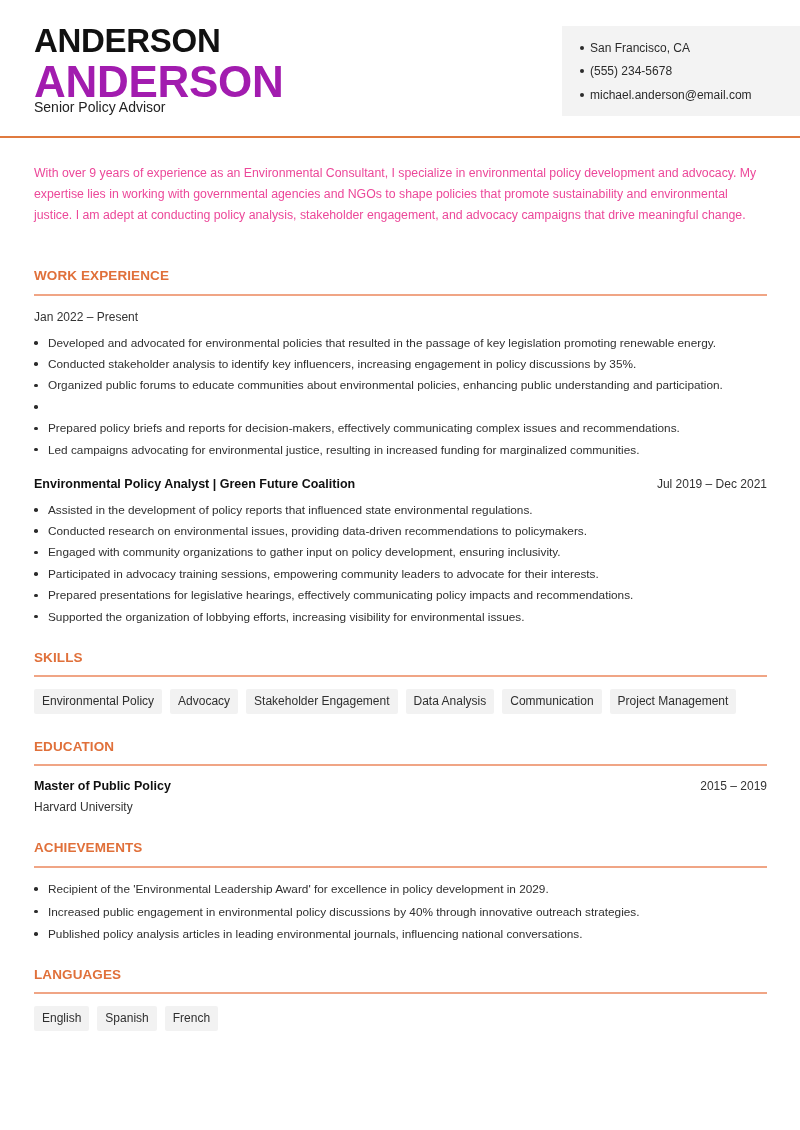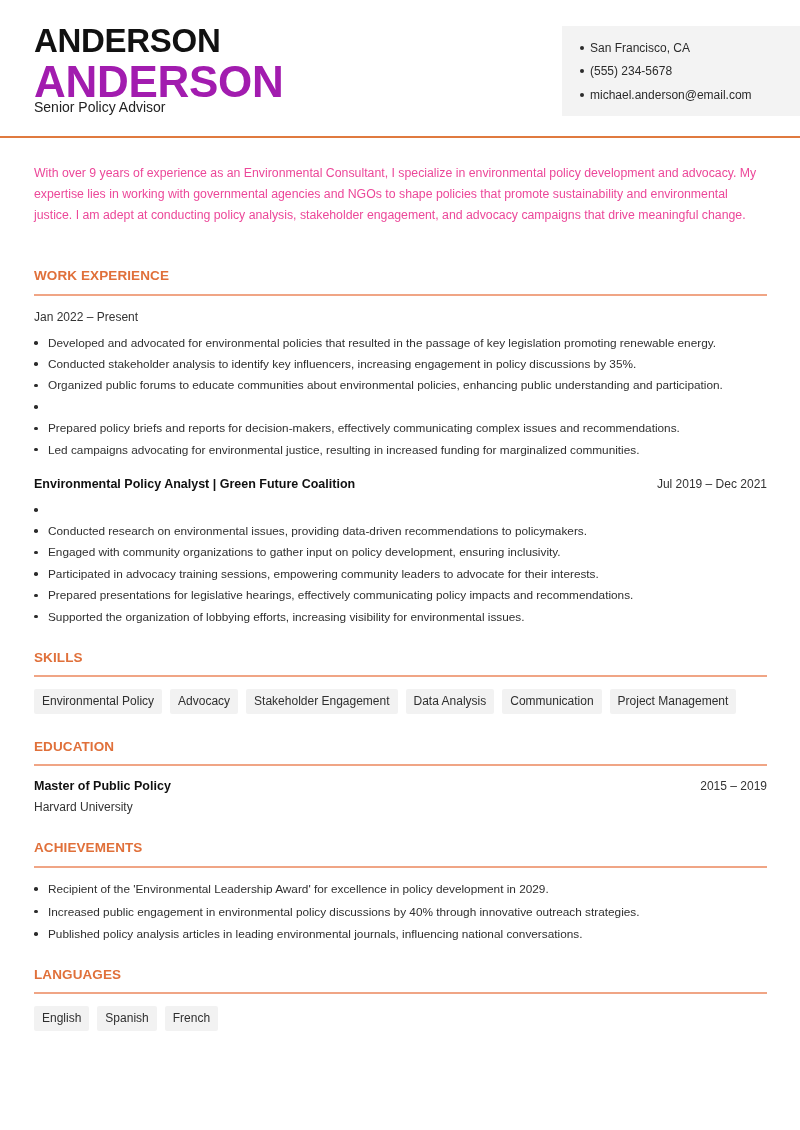--- a/index.html
+++ b/index.html
@@ -91,20 +91,21 @@
     </li>
 </ul>
 
 <div class="job-head" style="top:477px">
   <span class="role">Environmental Policy Analyst | Green Future Coalition</span>
   <span class="date">Jul 2019 – Dec 2021</span>
 </div>
 <ul class="bullets" style="top:499px">
   <li>
       <span class="bullet"></span>
+      <span>Assisted in the development of policy reports that influenced state environmental regulations.</span>
     </li>
   <li>
       <span class="bullet"></span>
       <span>Conducted research on environmental issues, providing data-driven recommendations to policymakers.</span>
     </li>
   <li>
       <span class="bullet"></span>
       <span>Engaged with community organizations to gather input on policy development, ensuring inclusivity.</span>
     </li>
   <li>

